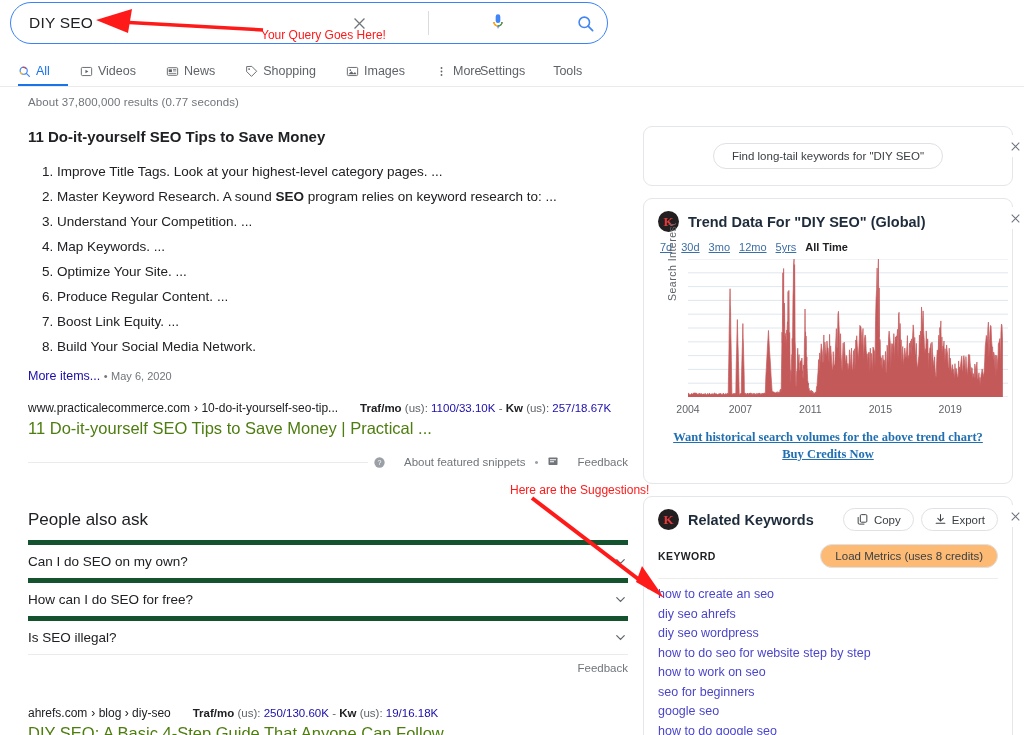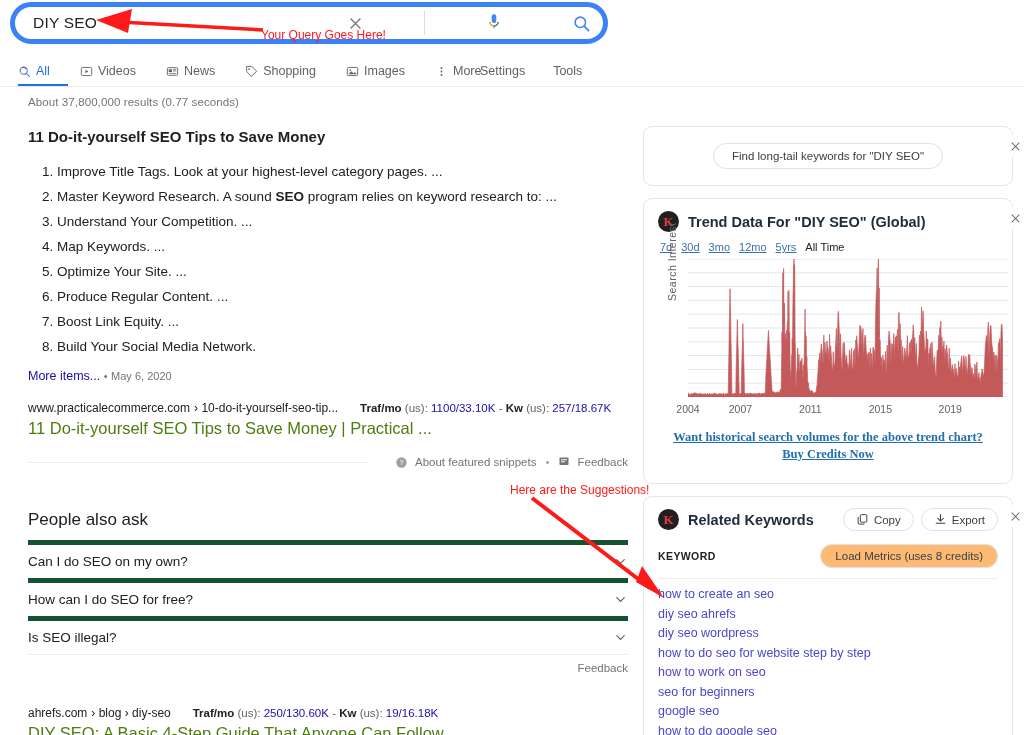--- a/index.html
+++ b/index.html
@@ -9,21 +9,21 @@
     background: #ffffff;
     font-family: "Liberation Sans", sans-serif;
     overflow: hidden;
   }
   #page { position: relative; width: 1024px; height: 735px; background:#fff; }
 
   
   .searchbar {
     position: absolute; left: 10px; top: 2px;
     width: 598px; height: 42px;
-    border: 5px solid #3b82f6; border-radius: 24px;
+    border: 1px solid #3b82f6; border-radius: 24px;
     background: #fff; display: flex; align-items: center; gap: 48px;
   }
   .search-input-text {
     flex: 1; padding-left: 18px; font-size: 15.5px; color: #202124;
     letter-spacing: .2px; white-space: nowrap; overflow: hidden;
   }
   .sb-clear { width: 34px; display:flex; align-items:center; justify-content:center; color:#70757a; }
   .sb-divider { width:1px; height:24px; background:#dadce0; margin:0 4px; }
   .sb-mic { width: 34px; display:flex; align-items:center; justify-content:center; }
   .sb-search { width: 44px; display:flex; align-items:center; justify-content:center; }
@@ -66,21 +66,21 @@
   .metrics { margin-left:22px; font-size:11.5px; color:#5f6368; white-space:nowrap; }
   .metrics b { color:#202124; font-weight:bold; }
   .metrics .mval { color:#1a0dab; }
   .result-title { font-size:16.5px; color:#4d7c0f; margin-top:4px; cursor:pointer; }
 
   .snippet-footer {
     margin-top:14px; display:flex; align-items:center; justify-content:flex-end;
     font-size:11.5px; color:#70757a; position:relative; height:20px;
   }
   .snippet-footer .hr { position:absolute; left:0; top:10px; width:340px; height:1px; background:#ebebeb; }
-  .sf-item { display:flex; align-items:center; gap:7px; cursor:pointer; }
+  .sf-item { display:flex; align-items:center; gap:18px; cursor:pointer; }
   .sf-dot { margin:0 9px; color:#9aa0a6; }
 
   
   .paa { margin-top:38px; }
   .paa-title { font-size:17px; color:#202124; margin-bottom:10px; }
   .paa-row {
     border-top:5px solid #14532d; height:38px;
     display:flex; align-items:center; justify-content:space-between;
     font-size:13.5px; color:#202124; cursor:pointer;
   }
@@ -110,21 +110,21 @@
   .trend-panel { padding:12px 14px 10px 14px; }
   .panel-head { display:flex; align-items:center; gap:9px; }
   .klogo {
     width:21px; height:21px; border-radius:50%; background:#231f20;
     color:#e5383b; font-size:13px; font-weight:bold; font-family:"Liberation Serif", serif;
     display:flex; align-items:center; justify-content:center; flex:0 0 auto;
   }
   .panel-title { font-size:14.5px; font-weight:bold; color:#1d2b3a; }
   .ranges { display:flex; align-items:baseline; gap:9px; margin:9px 0 4px 2px; }
   .range { font-size:11px; color:#3c6fa6; text-decoration:underline; cursor:pointer; }
-  .range.sel { color:#202124; font-weight:normal; text-decoration:none; }
+  .range.sel { color:#202124; font-weight:bold; text-decoration:none; }
 
   .chart-wrap { position:relative; height:168px; margin-top:2px; }
   .ylabel {
     position:absolute; left:8px; top:44px;
     font-size:10.5px; color:#5f6368; letter-spacing:.5px;
     transform:rotate(-90deg); transform-origin:left top; white-space:nowrap;
   }
   .plot { position:absolute; left:30px; top:2px; right:4px; height:138px; }
   .xaxis {
     position:absolute; left:30px; right:4px; top:146px; height:16px;

